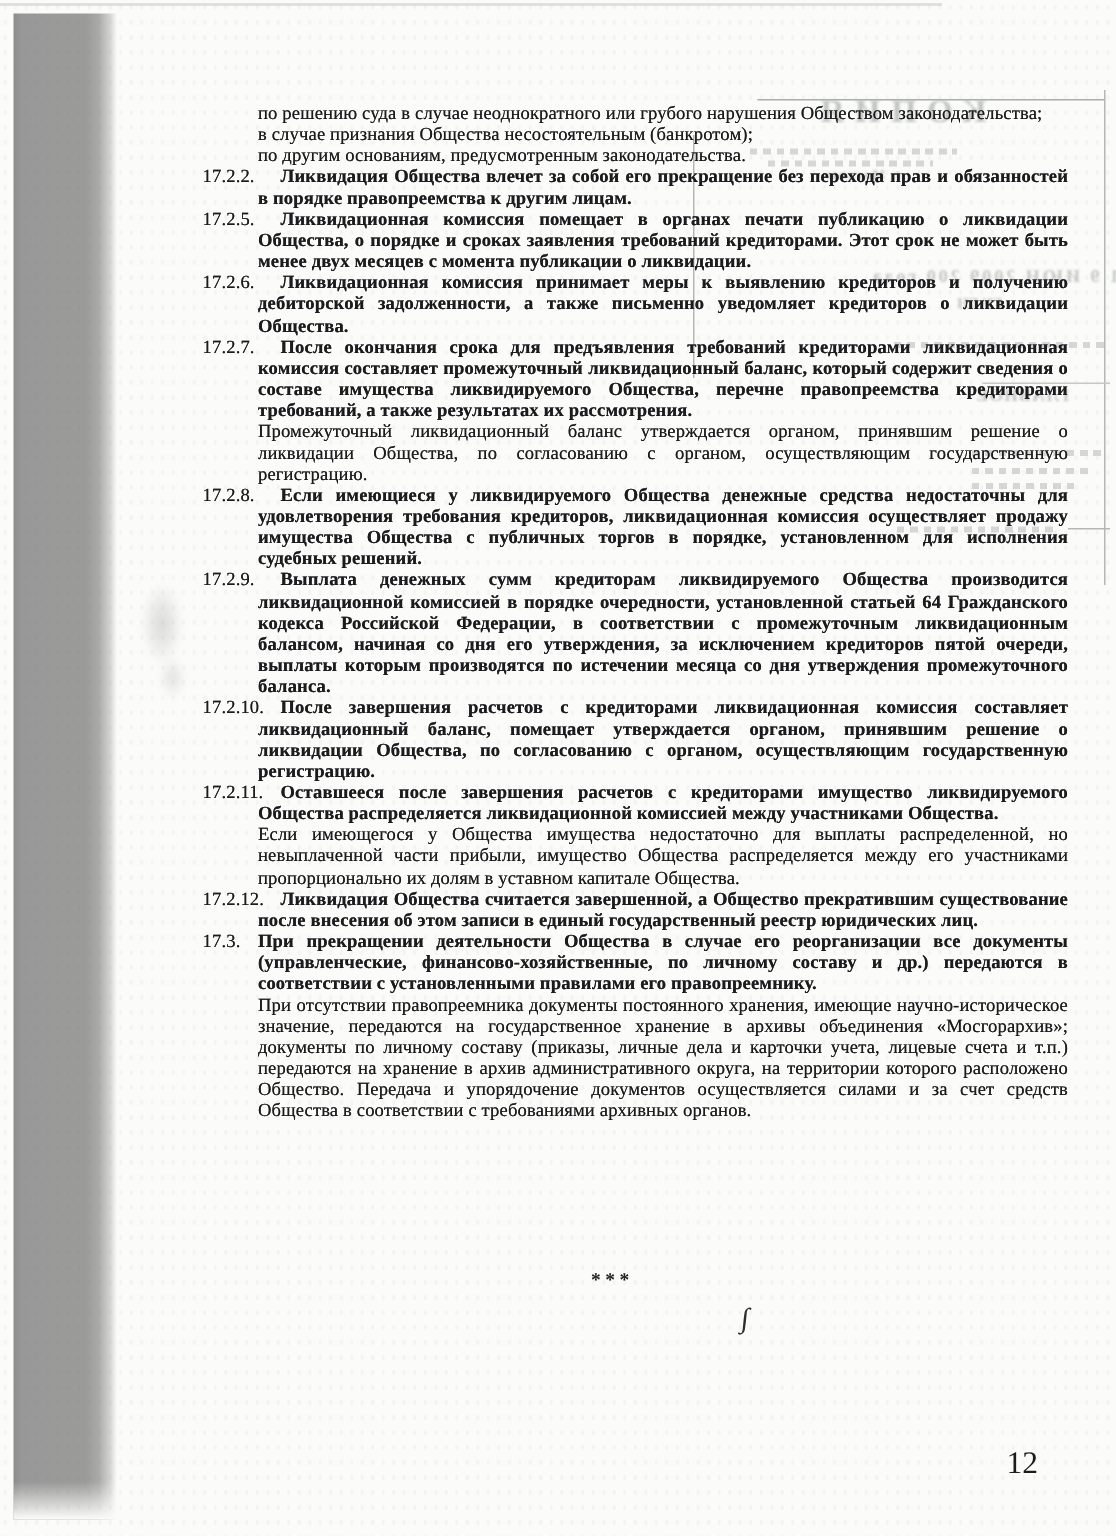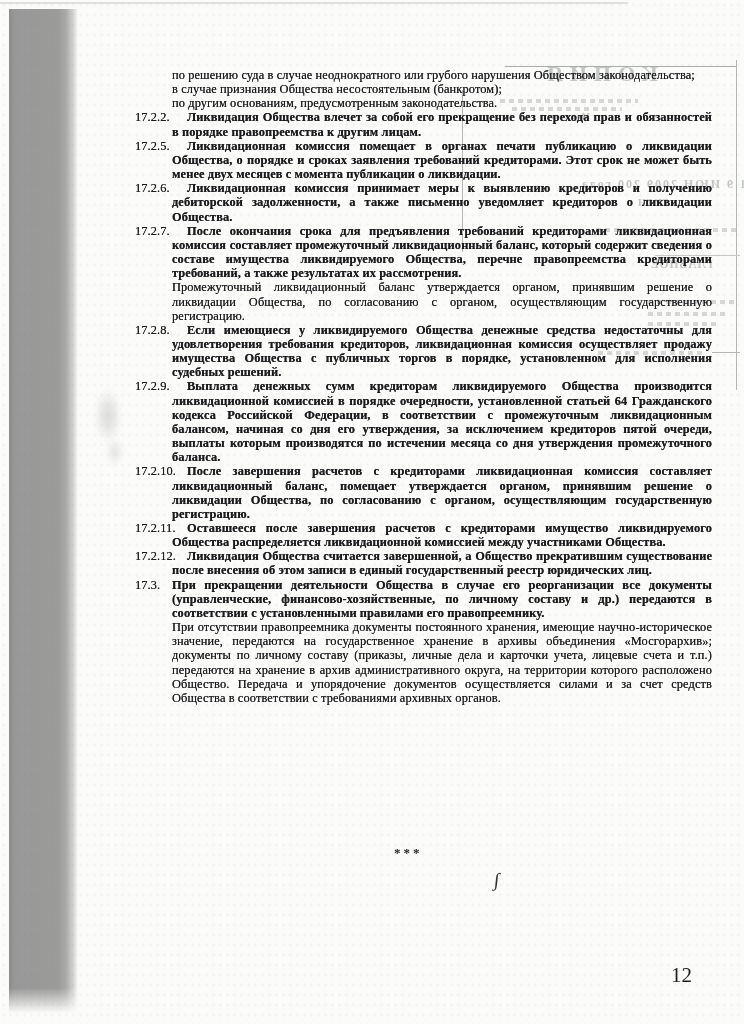--- a/index.html
+++ b/index.html
@@ -165,20 +165,21 @@
   </div>
 
   <div class="item">
     <span class="num">17.2.10.</span>
     <p class="first">После завершения расчетов с кредиторами ликвидационная комиссия составляет ликвидационный баланс, помещает утверждается органом, принявшим решение о ликвидации Общества, по согласованию с органом, осуществляющим государственную регистрацию.</p>
   </div>
 
   <div class="item">
     <span class="num">17.2.11.</span>
     <p class="first">Оставшееся после завершения расчетов с кредиторами имущество ликвидируемого Общества распределяется ликвидационной комиссией между участниками Общества.</p>
+    <p>Если имеющегося у Общества имущества недостаточно для выплаты распределенной, но невыплаченной части прибыли, имущество Общества распределяется между его участниками пропорционально их долям в уставном капитале Общества.</p>
   </div>
 
   <div class="item">
     <span class="num">17.2.12.</span>
     <p class="first">Ликвидация Общества считается завершенной, а Общество прекратившим существование после внесения об этом записи в единый государственный реестр юридических лиц.</p>
   </div>
 
   <div class="item">
     <span class="num">17.3.</span>
     <p class="first ti0">При прекращении деятельности Общества в случае его реорганизации все документы (управленческие, финансово-хозяйственные, по личному составу и др.) передаются в соответствии с установленными правилами его правопреемнику.</p>

